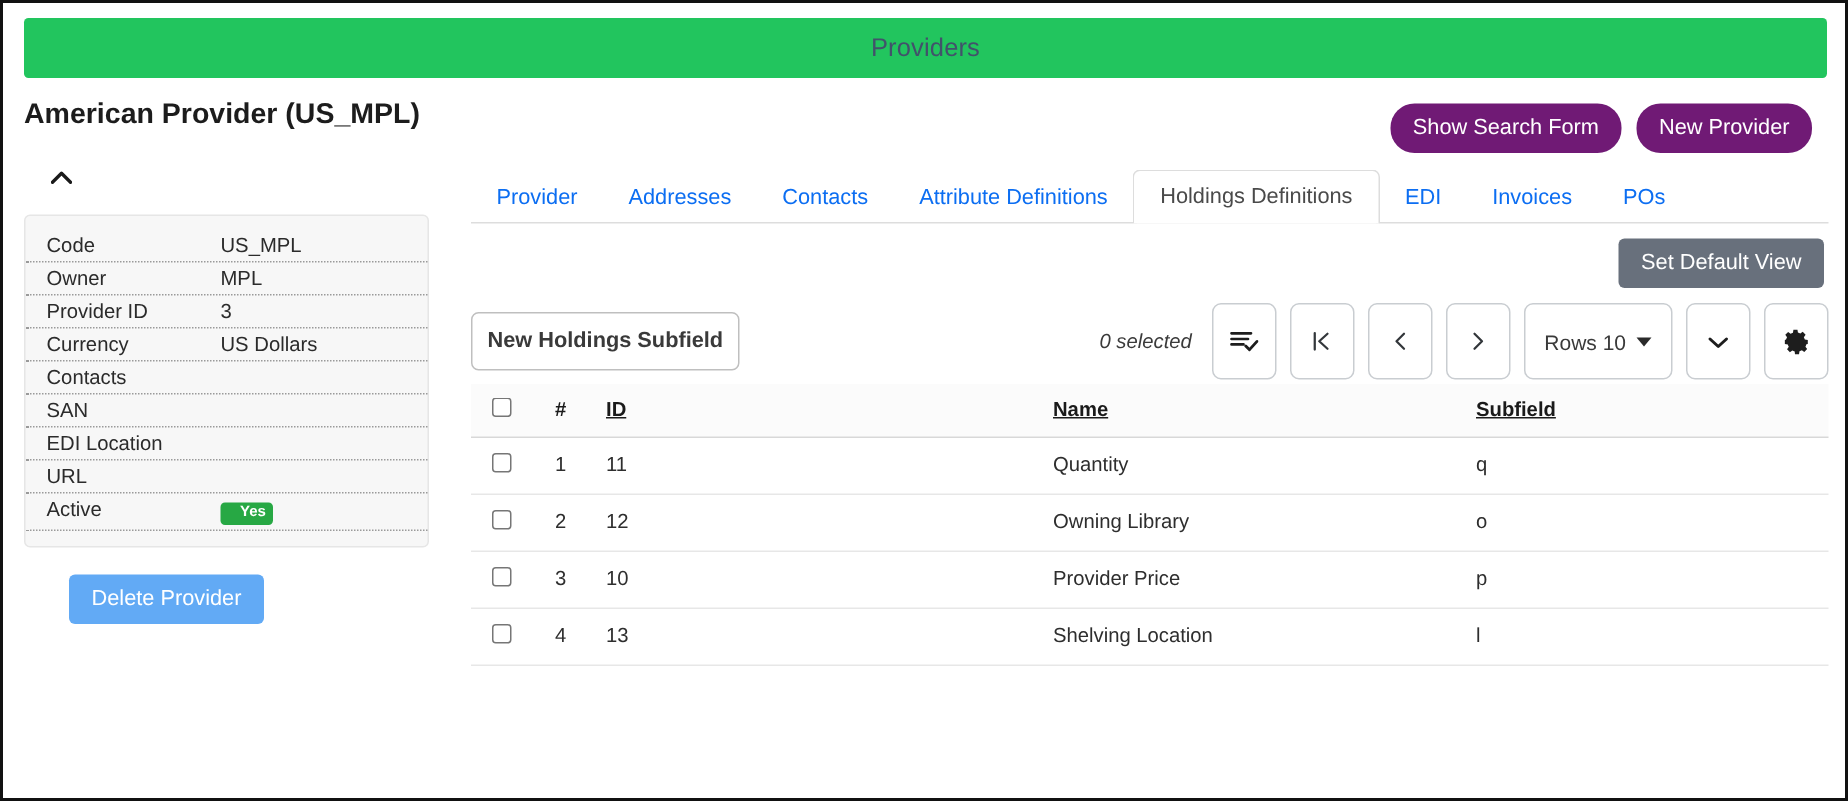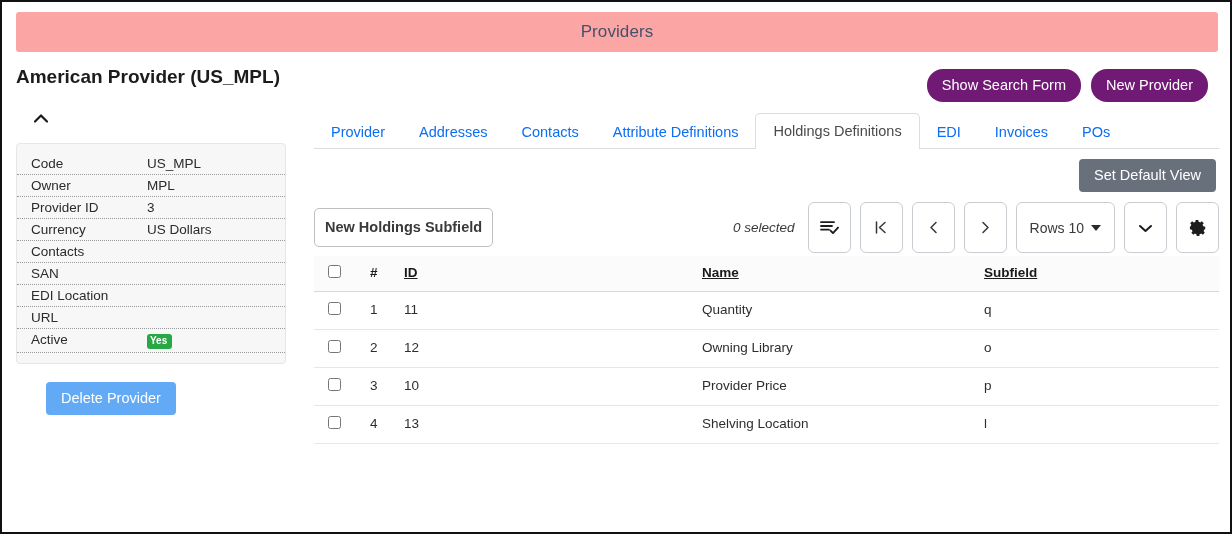--- a/index.html
+++ b/index.html
@@ -21,21 +21,21 @@
     overflow: hidden;
   }
 
   
   .banner {
     position: absolute;
     left: 14px;
     top: 10px;
     width: 1202px;
     height: 40px;
-    background: #fca5a5;
+    background: #22c55e;
     border-radius: 3px;
     display: flex;
     align-items: center;
     justify-content: center;
   }
   .banner-title {
     font-size: 17px;
     color: #42526b;
     letter-spacing: .1px;
   }
@@ -126,21 +126,21 @@
     color: #2b2b2b;
     word-break: break-word;
   }
   .badge-yes {
     display: inline-block;
     background: #27a844;
     color: #ffffff;
     font-size: 10px;
     font-weight: bold;
     border-radius: 3px;
-    padding: 2px 5px 3px 3px;
+    padding: 2px 5px 3px 13px;
     line-height: 1;
   }
   .delete-wrap {
     margin-top: 18px;
     margin-left: 14px;
     padding-left: 30px;
   }
 
   
   .panel {

